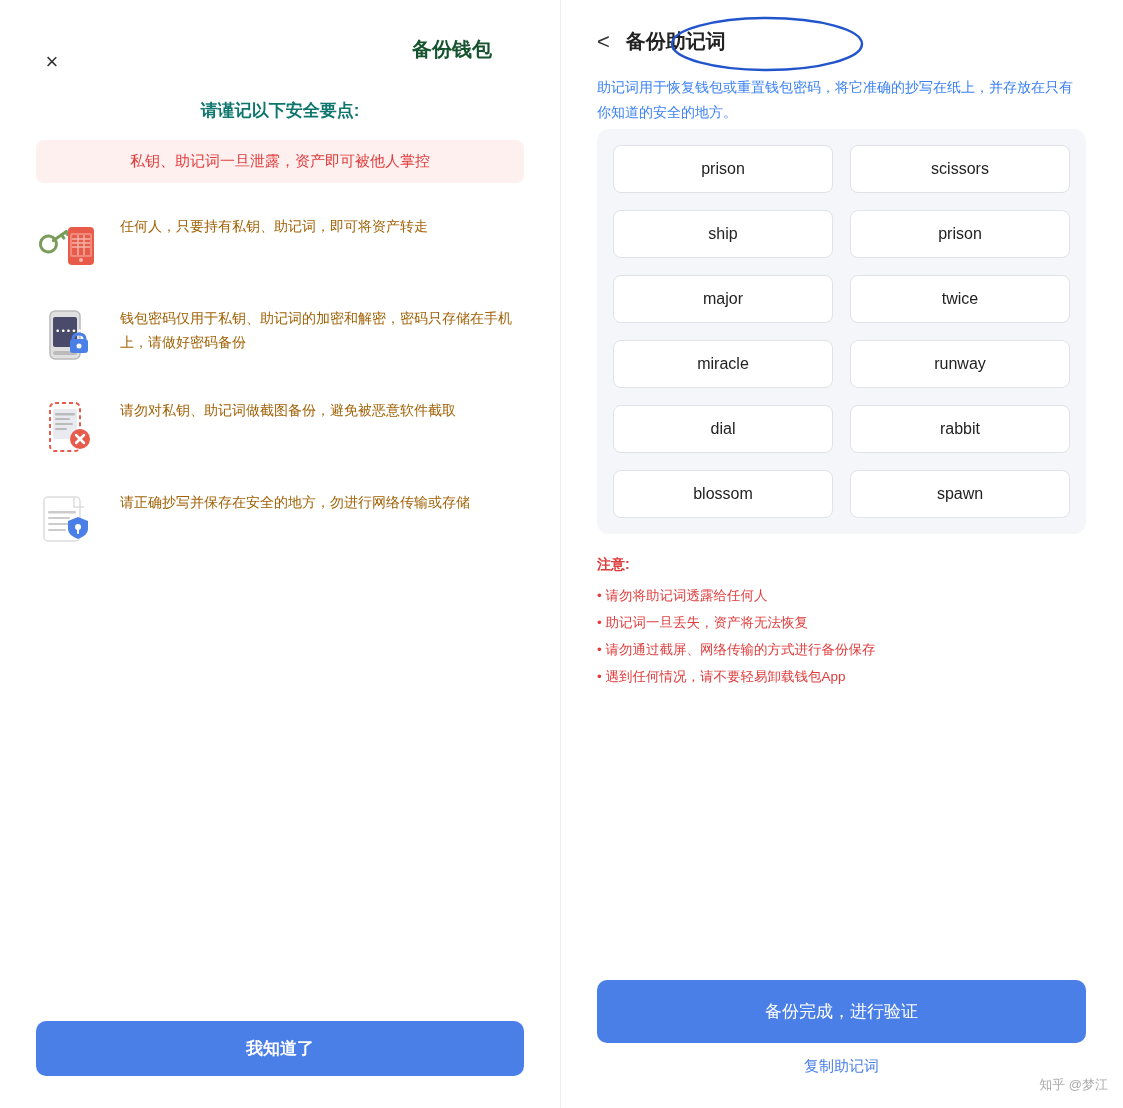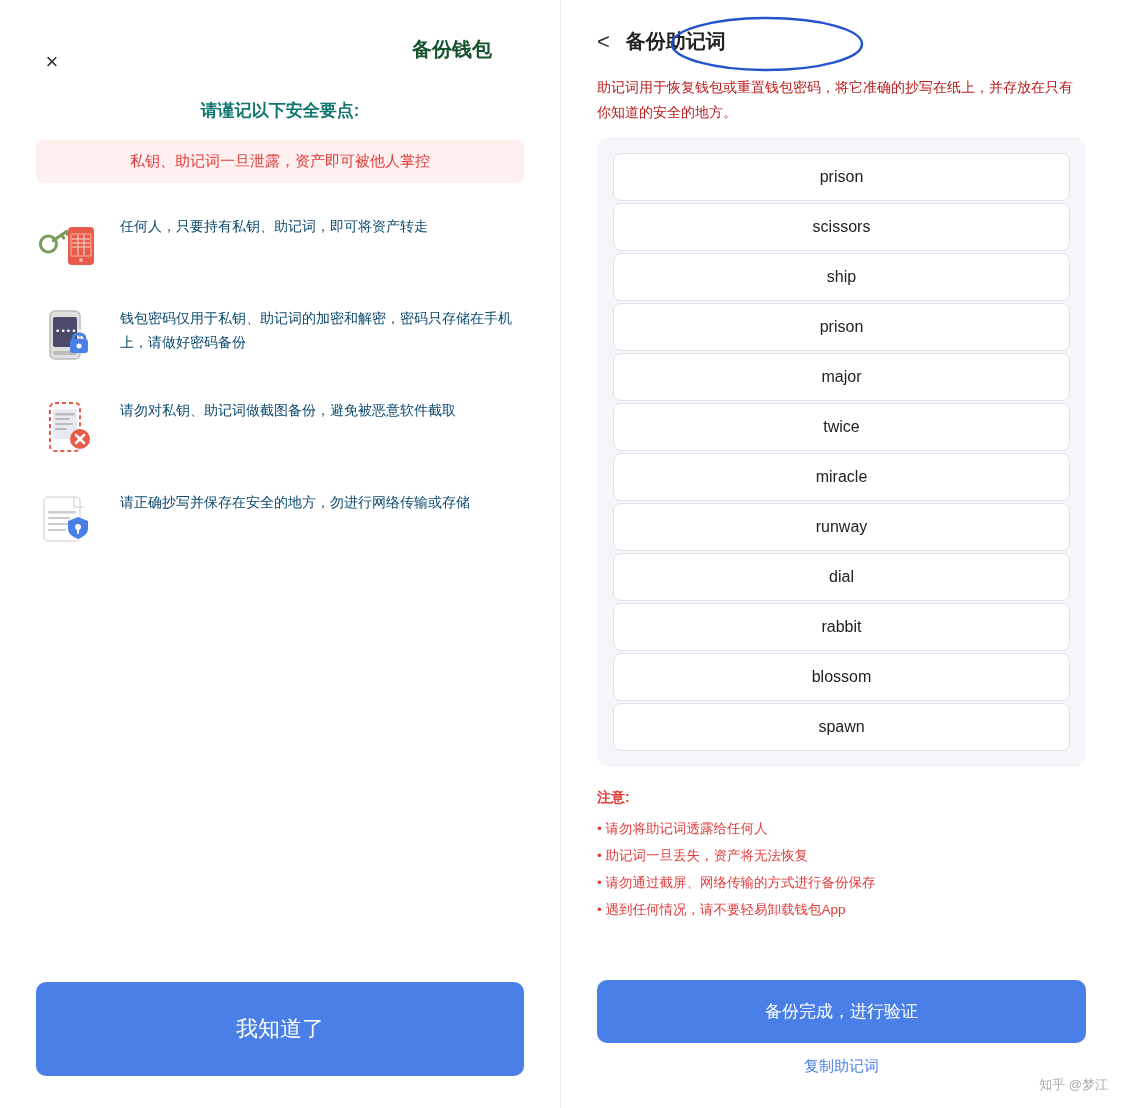--- a/index.html
+++ b/index.html
@@ -71,35 +71,36 @@
       height: 64px;
       margin-right: 20px;
       flex-shrink: 0;
       display: flex;
       align-items: center;
       justify-content: center;
       font-size: 36px;
     }
     .security-text {
       font-size: 14px;
-      color: #0c4a6e;
+      color: #a16207;
       line-height: 1.7;
       padding-top: 4px;
     }
     .left-bottom-btn {
       margin-top: auto;
       background: #4a7fe8;
       color: #fff;
-      font-size: 22px;
+      font-size: 17px;
       border: none;
       border-radius: 10px;
-      padding: 32px;
+      padding: 16px;
       width: 100%;
       cursor: pointer;
       text-align: center;
+      font-weight: bold;
     }
 
     
     .right-header {
       display: flex;
       align-items: center;
       margin-bottom: 20px;
       position: relative;
     }
     .back-btn {
@@ -110,28 +111,28 @@
     }
     .right-title {
       font-size: 20px;
       font-weight: 600;
       color: #222;
       flex: 1;
       margin-right: 38px;
     }
     .description {
       font-size: 14px;
-      color: #b91c1c;
+      color: #3b82f6;
       line-height: 1.8;
-      margin-bottom: 12px;
+      margin-bottom: 4px;
     }
     .mnemonic-grid {
       display: grid;
-      grid-template-columns: repeat(1, 1fr);
-      gap: 2px;
+      grid-template-columns: repeat(2, 1fr);
+      gap: 17px;
       background: #f5f6fa;
       border-radius: 12px;
       padding: 16px;
       margin-bottom: 22px;
     }
     .mnemonic-cell {
       background: #fff;
       border: 1px solid #e0e2e8;
       border-radius: 8px;
       padding: 14px 10px;

